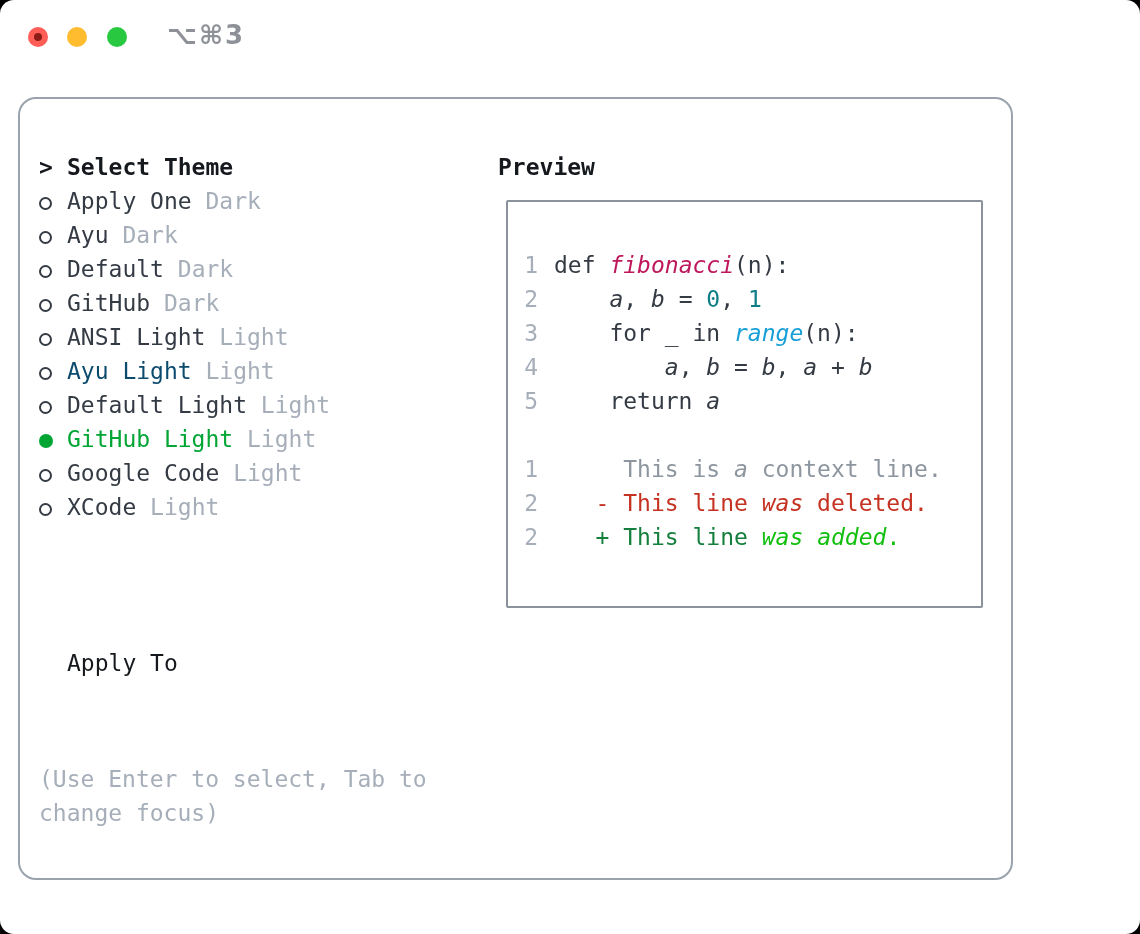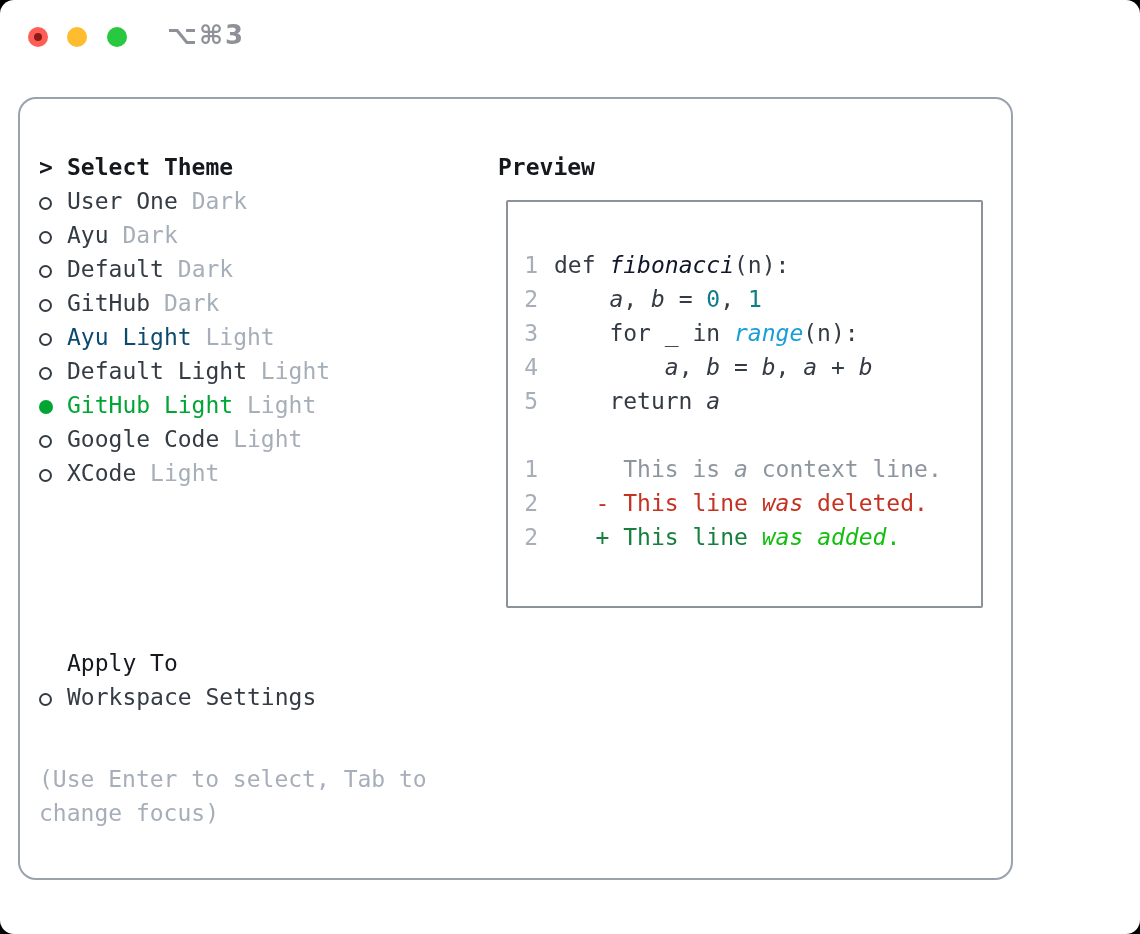--- a/index.html
+++ b/index.html
@@ -51,47 +51,47 @@
     <span class="light min" style="background: rgb(254, 188, 46);"></span>
     <span class="light max" style="background: rgb(40, 200, 64);"></span>
     <span class="win-title">⌥⌘3</span>
   </div>
 
   <div class="panel">
 
     <div class="col" id="theme-section">
       <div class="row"><span class="marker hdr">&gt;</span><span class="hdr">Select Theme</span></div>
 
-        <div class="row"><span class="marker"><span class="radio"></span></span><span style="color: rgb(52, 59, 68);">User One</span><span style="color: rgb(166, 174, 185);"> Dark</span></div>
+        <div class="row"><span class="marker"><span class="radio"></span></span><span style="color: rgb(52, 59, 68);">Apply One</span><span style="color: rgb(166, 174, 185);"> Dark</span></div>
         <div class="row"><span class="marker"><span class="radio"></span></span><span style="color: rgb(52, 59, 68);">Ayu</span><span style="color: rgb(166, 174, 185);"> Dark</span></div>
         <div class="row"><span class="marker"><span class="radio"></span></span><span style="color: rgb(52, 59, 68);">Default</span><span style="color: rgb(166, 174, 185);"> Dark</span></div>
         <div class="row"><span class="marker"><span class="radio"></span></span><span style="color: rgb(52, 59, 68);">GitHub</span><span style="color: rgb(166, 174, 185);"> Dark</span></div>
+        <div class="row"><span class="marker"><span class="radio"></span></span><span style="color: rgb(52, 59, 68);">ANSI Light</span><span style="color: rgb(166, 174, 185);"> Light</span></div>
         <div class="row"><span class="marker"><span class="radio"></span></span><span style="color: #0c4a6e;">Ayu Light</span><span style="color: rgb(166, 174, 185);"> Light</span></div>
         <div class="row"><span class="marker"><span class="radio"></span></span><span style="color: rgb(52, 59, 68);">Default Light</span><span style="color: rgb(166, 174, 185);"> Light</span></div>
         <div class="row"><span class="marker"><span class="radio sel" style="background: rgb(0, 165, 52);"></span></span><span style="color: rgb(0, 165, 52);">GitHub Light</span><span style="color: rgb(166, 174, 185);"> Light</span></div>
         <div class="row"><span class="marker"><span class="radio"></span></span><span style="color: rgb(52, 59, 68);">Google Code</span><span style="color: rgb(166, 174, 185);"> Light</span></div>
         <div class="row"><span class="marker"><span class="radio"></span></span><span style="color: rgb(52, 59, 68);">XCode</span><span style="color: rgb(166, 174, 185);"> Light</span></div>
       </div>
 
     <div class="col" id="apply-section">
       <div class="row"><span class="marker"></span><span class="hdr2">Apply To</span></div>
 
-        <div class="row"><span class="marker"><span class="radio"></span></span><span style="color: rgb(52, 59, 68);">Workspace Settings</span></div>
       </div>
 
     <div class="col" id="hint-section">
       <div class="row muted">(Use Enter to select, Tab to</div>
       <div class="row muted">change focus)</div>
     </div>
 
     <div class="preview-header hdr">Preview</div>
 
     <div class="preview-box">
       <div id="preview-lines">
-          <div class="row"><span class="ln" style="color: rgb(166, 174, 185);">1</span><span style="color: rgb(52, 59, 68); margin-top: 13px;">def </span><span style="color: #0f172a; font-style: italic;">fibonacci</span><span style="color: rgb(52, 59, 68);">(n):</span></div>
+          <div class="row"><span class="ln" style="color: rgb(166, 174, 185);">1</span><span style="color: rgb(52, 59, 68); margin-top: 13px;">def </span><span style="color: #be185d; font-style: italic;">fibonacci</span><span style="color: rgb(52, 59, 68);">(n):</span></div>
           <div class="row"><span class="ln" style="color: rgb(166, 174, 185);">2</span><span style="color: rgb(52, 59, 68);">    </span><span style="color: rgb(52, 59, 68); font-style: italic;">a</span><span style="color: rgb(52, 59, 68);">, </span><span style="color: rgb(52, 59, 68); font-style: italic;">b</span><span style="color: rgb(52, 59, 68);"> = </span><span style="color: rgb(14, 126, 134);">0</span><span style="color: rgb(52, 59, 68);">, </span><span style="color: rgb(14, 126, 134);">1</span></div>
           <div class="row"><span class="ln" style="color: rgb(166, 174, 185);">3</span><span style="color: rgb(52, 59, 68);">    for _ in </span><span style="color: rgb(24, 159, 216); font-style: italic;">range</span><span style="color: rgb(52, 59, 68);">(n):</span></div>
           <div class="row"><span class="ln" style="color: rgb(166, 174, 185);">4</span><span style="color: rgb(52, 59, 68);">        </span><span style="color: rgb(52, 59, 68); font-style: italic;">a</span><span style="color: rgb(52, 59, 68);">, </span><span style="color: rgb(52, 59, 68); font-style: italic;">b</span><span style="color: rgb(52, 59, 68);"> = </span><span style="color: rgb(52, 59, 68); font-style: italic;">b</span><span style="color: rgb(52, 59, 68);">, </span><span style="color: rgb(52, 59, 68); font-style: italic;">a</span><span style="color: rgb(52, 59, 68);"> + </span><span style="color: rgb(52, 59, 68); font-style: italic;">b</span></div>
           <div class="row"><span class="ln" style="color: rgb(166, 174, 185);">5</span><span style="color: rgb(52, 59, 68);">    return </span><span style="color: rgb(52, 59, 68); font-style: italic;">a</span></div>
           <div class="row"></div>
           <div class="row"><span class="ln" style="color: rgb(166, 174, 185);">1</span><span style="color: rgb(141, 149, 158);">     This is </span><span style="color: rgb(141, 149, 158); font-style: italic;">a</span><span style="color: rgb(141, 149, 158);"> context line.</span></div>
           <div class="row"><span class="ln" style="color: rgb(166, 174, 185);">2</span><span style="color: rgb(197, 50, 34);">   - This line </span><span style="color: rgb(197, 50, 34); font-style: italic;">was</span><span style="color: rgb(197, 50, 34);"> deleted.</span></div>
           <div class="row"><span class="ln" style="color: rgb(166, 174, 185);">2</span><span style="color: #15803d;">   + This line </span><span style="color: rgb(18, 191, 14); font-style: italic;">was</span><span style="color: rgb(18, 191, 14);"> </span><span style="color: rgb(18, 191, 14); font-style: italic;">added</span><span style="color: rgb(18, 191, 14);">.</span></div>
         </div>
     </div>

